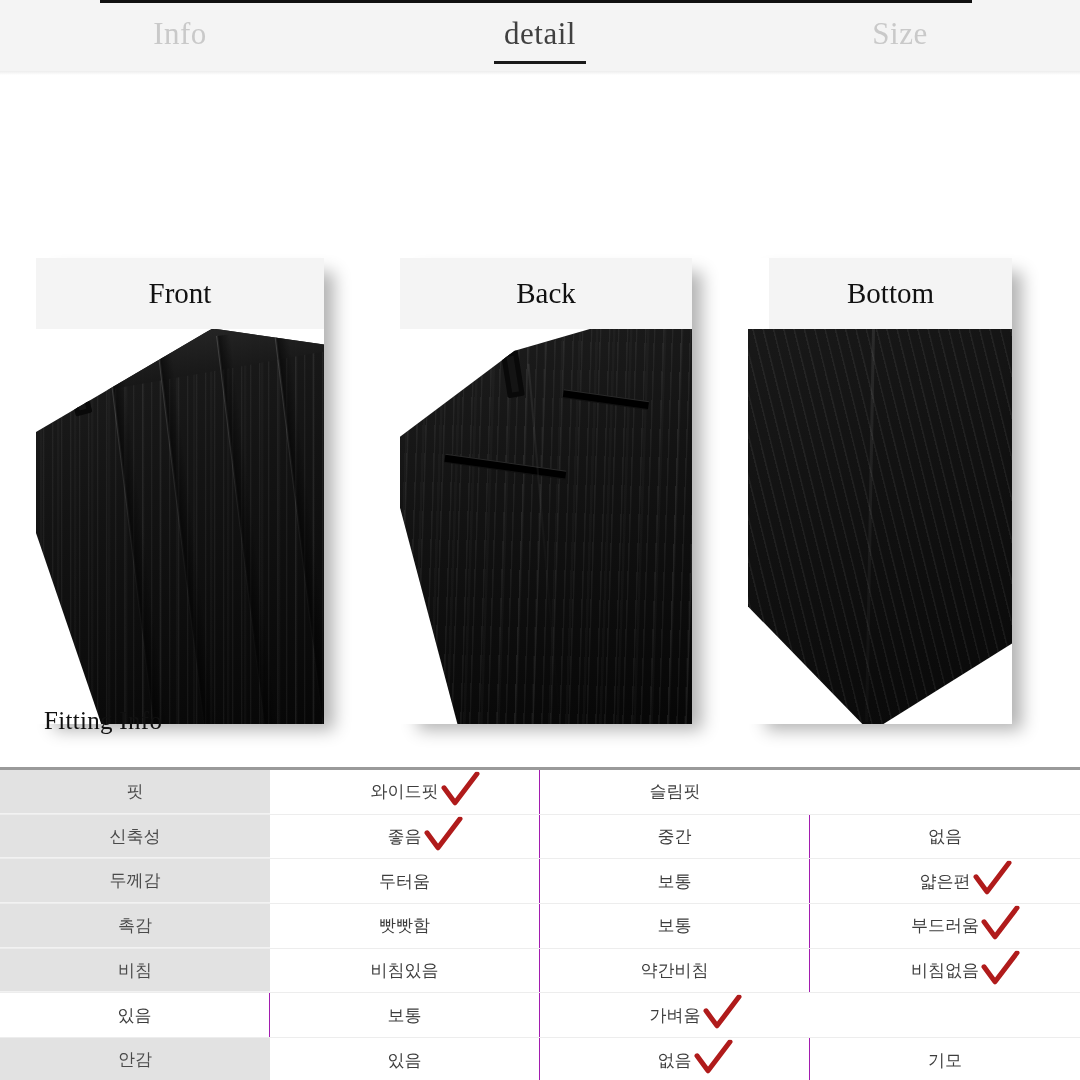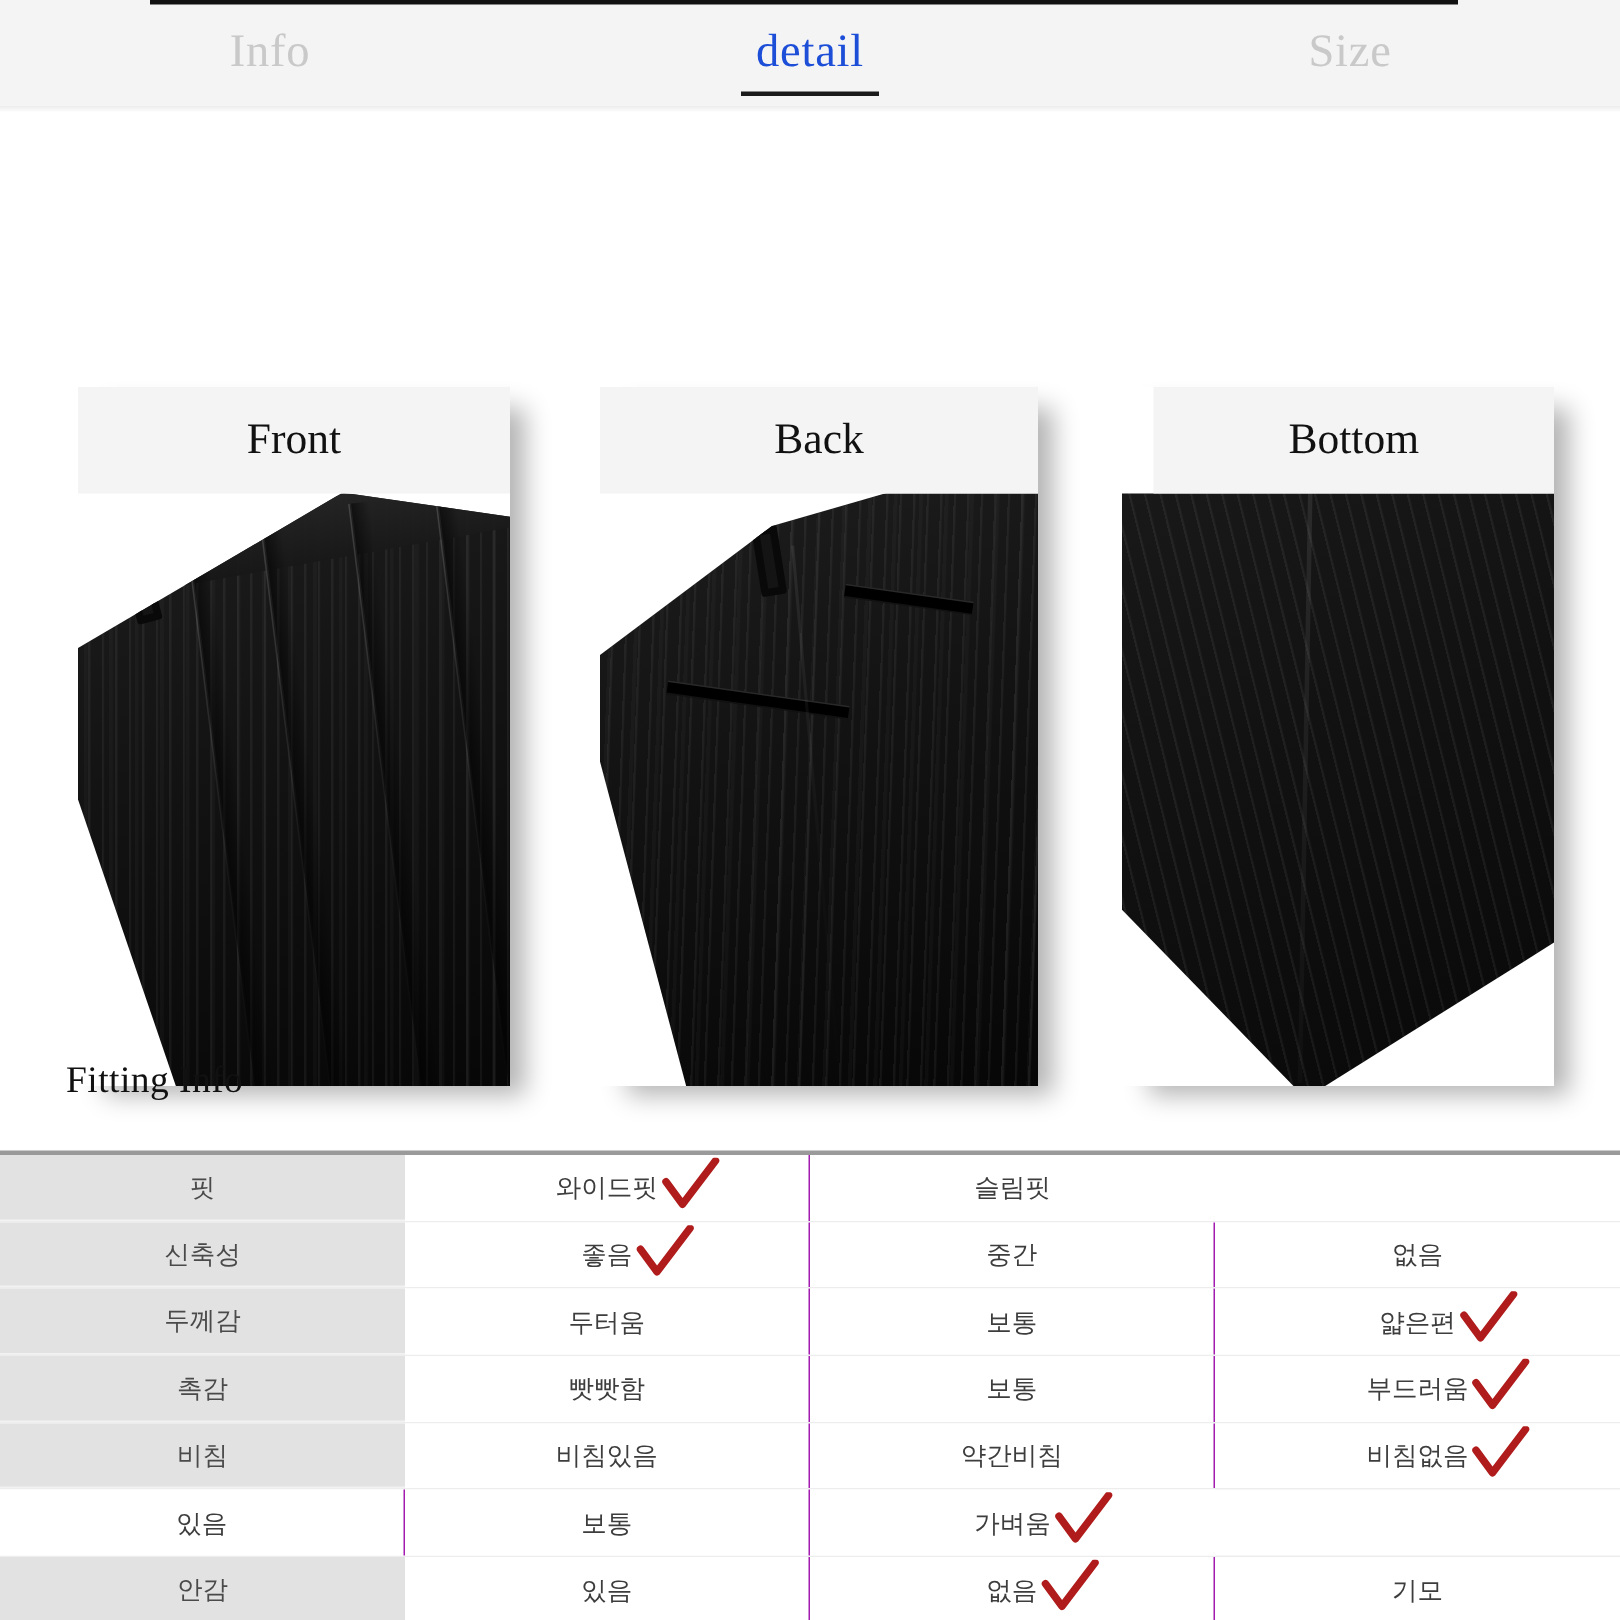--- a/index.html
+++ b/index.html
@@ -33,21 +33,21 @@
   }
   .tab{
     flex:1 1 0;
     text-align:center;
     font-size:31px;
     letter-spacing:.5px;
     position:relative;
     color:#c9c9c9;
     padding-bottom:4px;
   }
-  .tab.active{ color:#1d4ed8; }
+  .tab.active{ color:#404040; }
   .tab .underline{
     position:absolute;
     left:50%; transform:translateX(-50%);
     bottom:-8px;
     width:92px; height:3px;
     background:#1a1a1a;
     display:none;
   }
   .tab.active .underline{ display:block; }
 
@@ -56,23 +56,23 @@
     position:relative;
     height:600px;
     padding:108px 0 0 0;
   }
   .card{
     position:absolute;
     top:186px;
     background:#ffffff;
     box-shadow:14px 10px 16px -4px rgba(0,0,0,.30);
   }
-  .card.c1{ left:52px;  width:288px; height:466px; }
+  .card.c1{ left:36px;  width:288px; height:466px; }
   .card.c2{ left:400px; width:292px; height:466px; }
-  .card.c3{ left:748px; width:288px; height:466px;padding-left:21px; }
+  .card.c3{ left:748px; width:264px; height:466px;padding-left:21px; }
 
   .card-label{
     height:71px;
     background:#f4f4f4;
     display:flex;
     align-items:center;
     justify-content:center;
     font-size:29px;
     color:#111111;
     position:relative;

